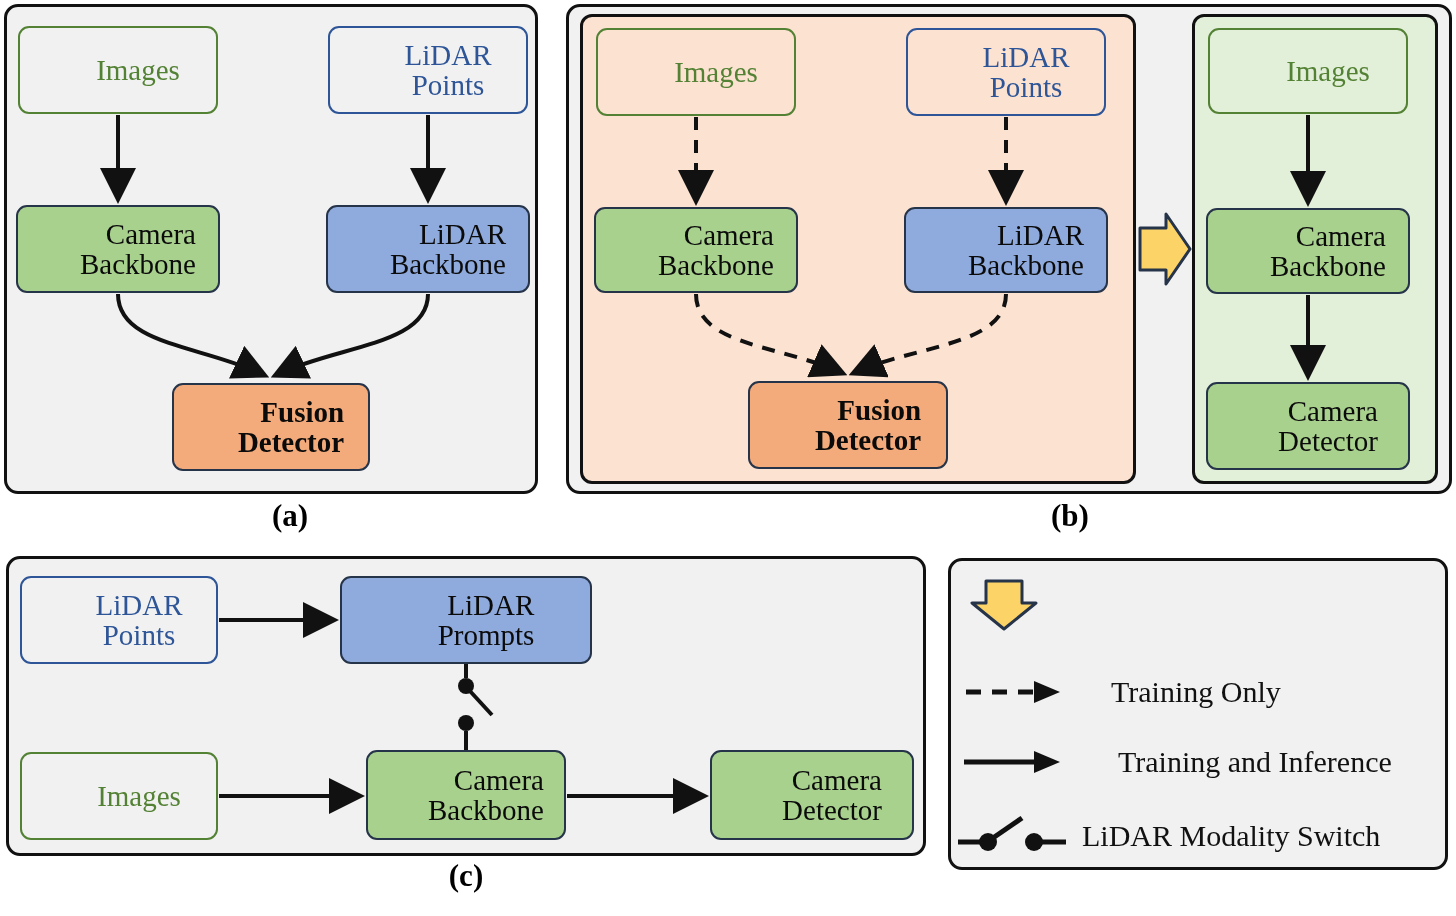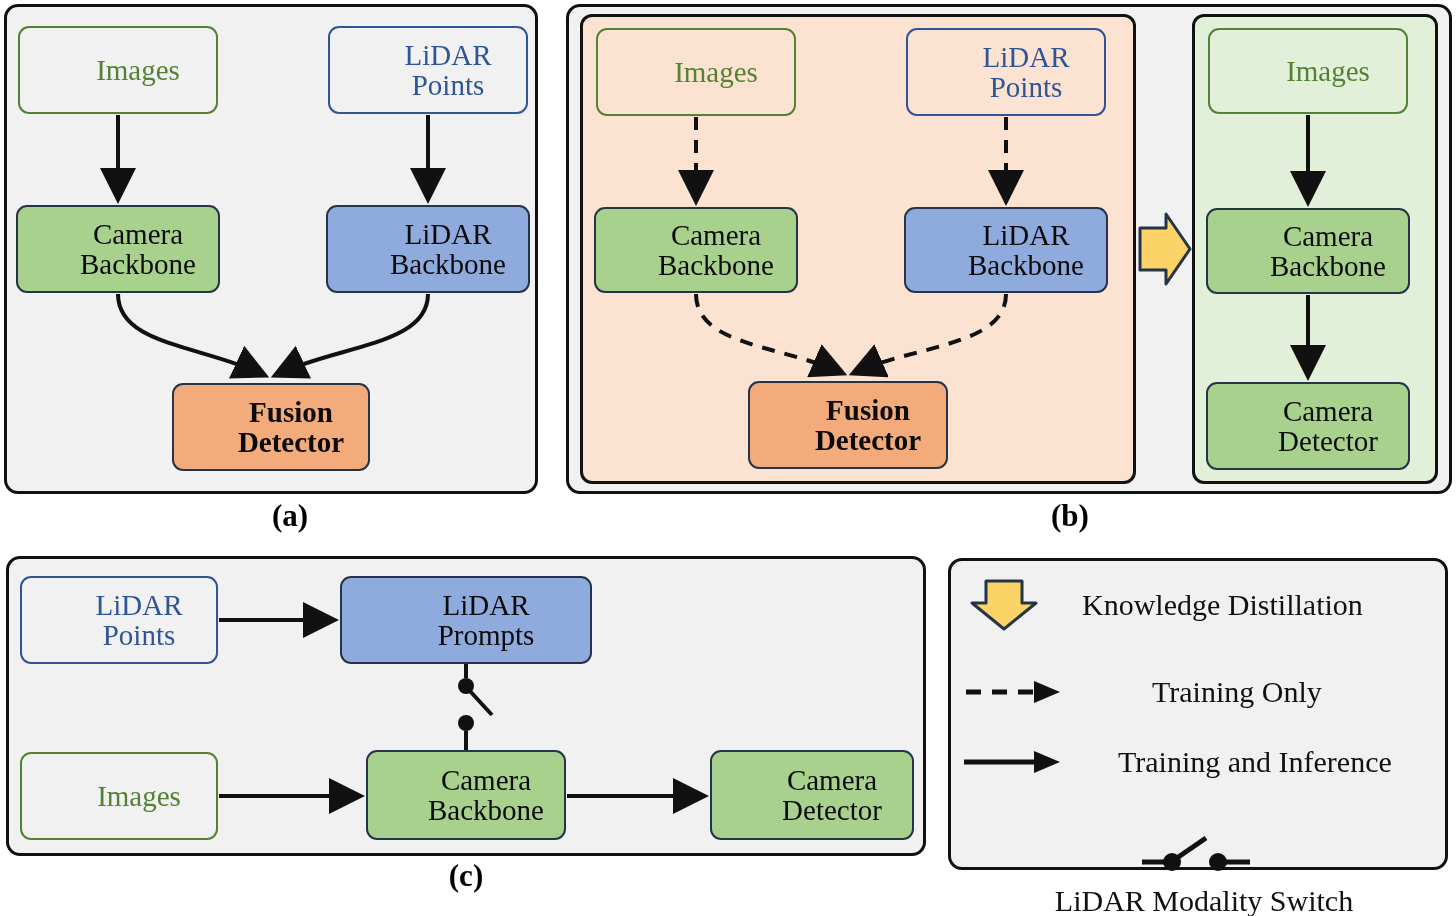--- a/index.html
+++ b/index.html
@@ -27,21 +27,21 @@
     display:flex;
     align-items:center;
     justify-content:center;
     text-align:center;
     line-height:1.05;
     font-size:29px;
     color:#0b0b0b;
     white-space:pre-line;
     padding-left:40px;
   }
-  .node.filled{border:2px solid #26344a;}
+  .node.filled{border:2px solid #26344a;text-align:right;}
   .node.hollow{background:transparent;}
   .green-fill{background:#a9d18e;}
   .blue-fill{background:#8faadc;}
   .orange-fill{background:#f4ab7b;font-weight:bold;}
   .green-line{border:2px solid #548235;color:#548235;}
   .blue-line{border:2px solid #2e5597;color:#2e5597;}
 
   .plabel{
     position:absolute;
     font-weight:bold;
@@ -137,44 +137,43 @@
 <div class="plabel" style="left:406px;top:858px;width:120px;">(c)</div>
 
 <div class="legend" style="left:948px;top:558px;width:500px;height:312px;"></div>
 
 <div class="leg-row" style="left:962px;top:568px;width:478px;height:74px;">
   <span class="leg-icon">
     <svg width="120" height="56" viewBox="0 0 120 56">
       <polygon points="24,4 60,4 60,26 74,26 42,52 10,26 24,26" fill="#fcd366" stroke="#26344a" stroke-width="3" stroke-linejoin="round"></polygon>
     </svg>
   </span>
-  <span class="leg-text">Knowledge Distillation</span>
 </div>
 
 <div class="leg-row" style="left:962px;top:662px;width:478px;height:60px;">
   <span class="leg-icon">
     <svg width="120" height="56" viewBox="0 0 120 56">
       <line x1="4" y1="28" x2="76" y2="28" stroke="#111" stroke-width="5" stroke-dasharray="15,11"></line>
       <polygon points="98,28 72,17 72,39" fill="#111"></polygon>
     </svg>
   </span>
-  <span class="leg-text" style="margin-left:70px;">Training Only</span>
+  <span class="leg-text" style="margin-left:29px;">Training Only</span>
 </div>
 
 <div class="leg-row" style="left:962px;top:732px;width:478px;height:60px;">
   <span class="leg-icon">
     <svg width="120" height="56" viewBox="0 0 120 56">
       <line x1="2" y1="28" x2="78" y2="28" stroke="#111" stroke-width="5"></line>
       <polygon points="98,28 72,17 72,39" fill="#111"></polygon>
     </svg>
   </span>
   <span class="leg-text" style="margin-left:36px;">Training and Inference</span>
 </div>
 
-<div class="leg-row" style="left:958px;top:828px;width:488px;height:60px;flex-direction:column;">
+<div class="leg-row" style="left:958px;top:806px;width:488px;height:60px;">
   <span class="leg-icon">
     <svg width="120" height="56" viewBox="0 0 120 56">
       <line x1="0" y1="34" x2="24" y2="34" stroke="#111" stroke-width="5"></line>
       <circle cx="30" cy="34" r="9" fill="#111"></circle>
       <line x1="32" y1="32" x2="64" y2="10" stroke="#111" stroke-width="5"></line>
       <circle cx="76" cy="34" r="9" fill="#111"></circle>
       <line x1="84" y1="34" x2="108" y2="34" stroke="#111" stroke-width="5"></line>
     </svg>
   </span>
   <span class="leg-text" style="margin-left:4px;">LiDAR Modality Switch</span>

